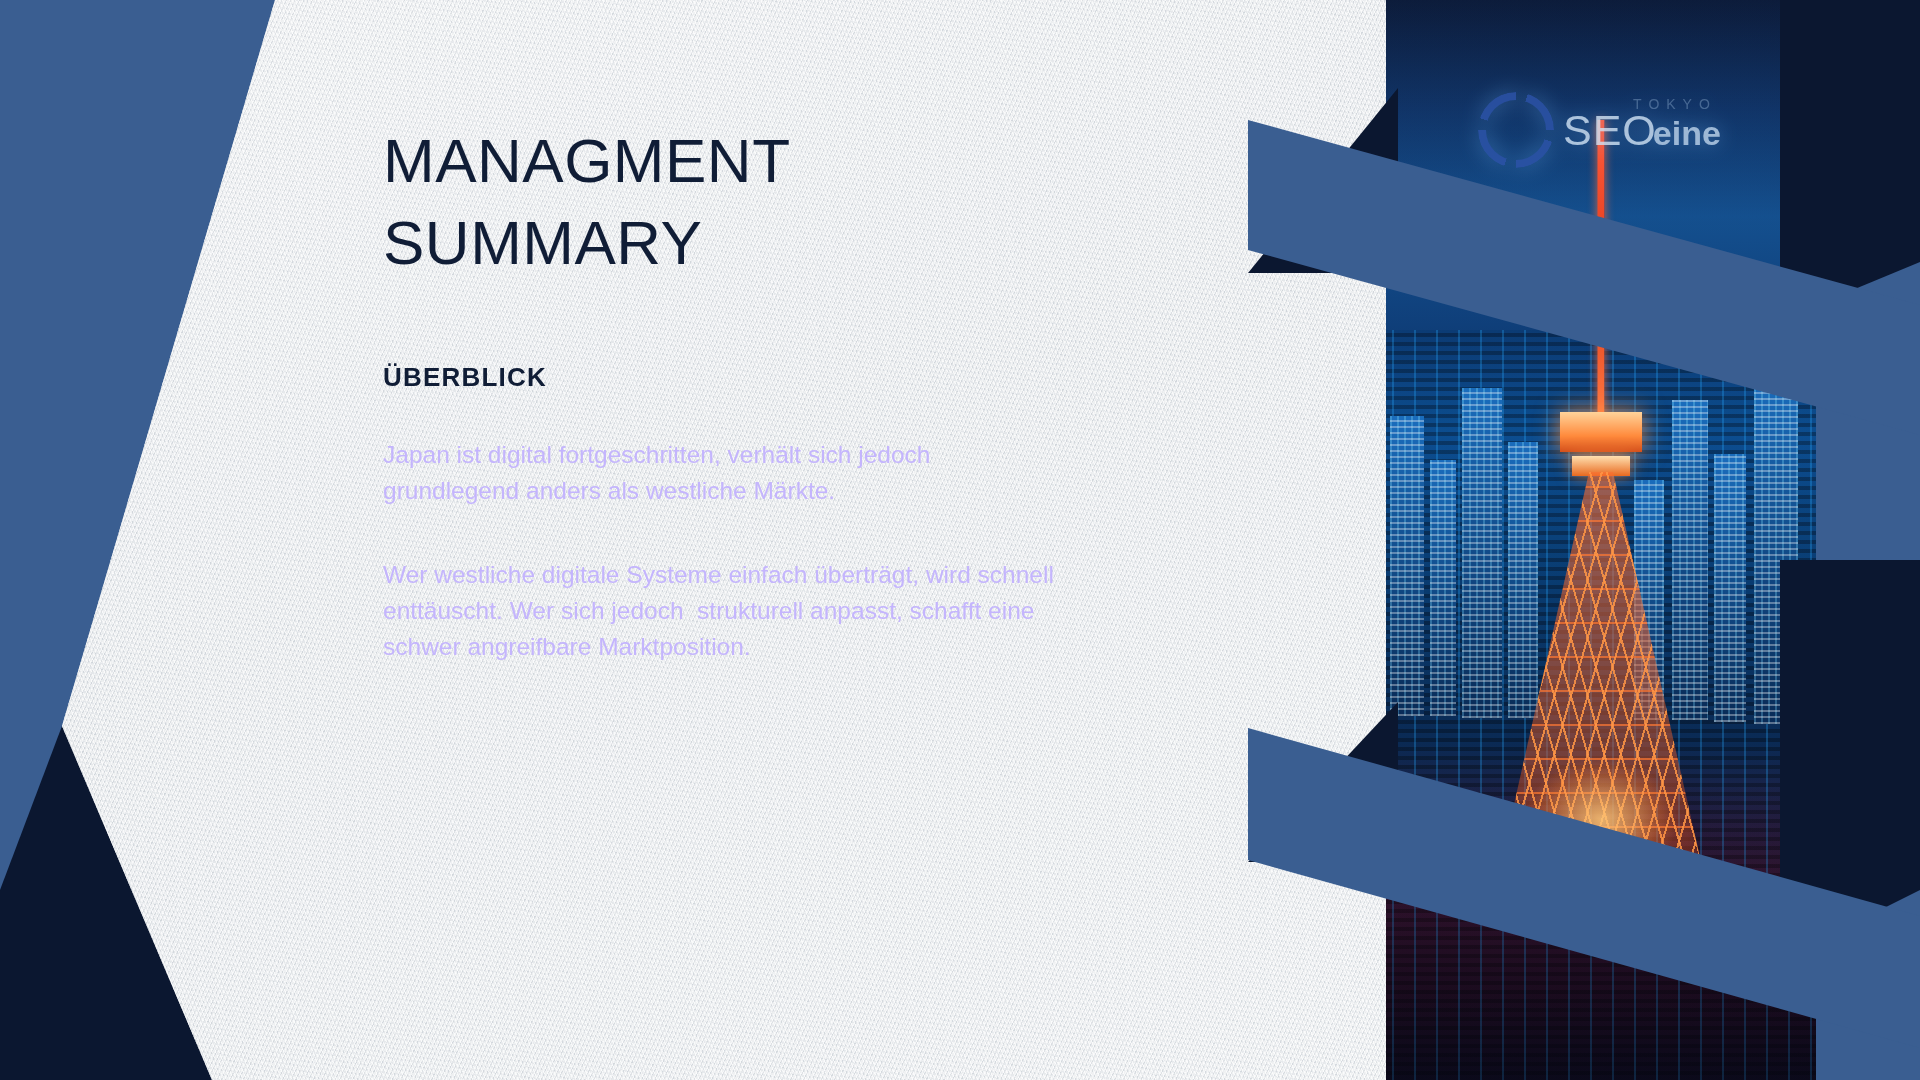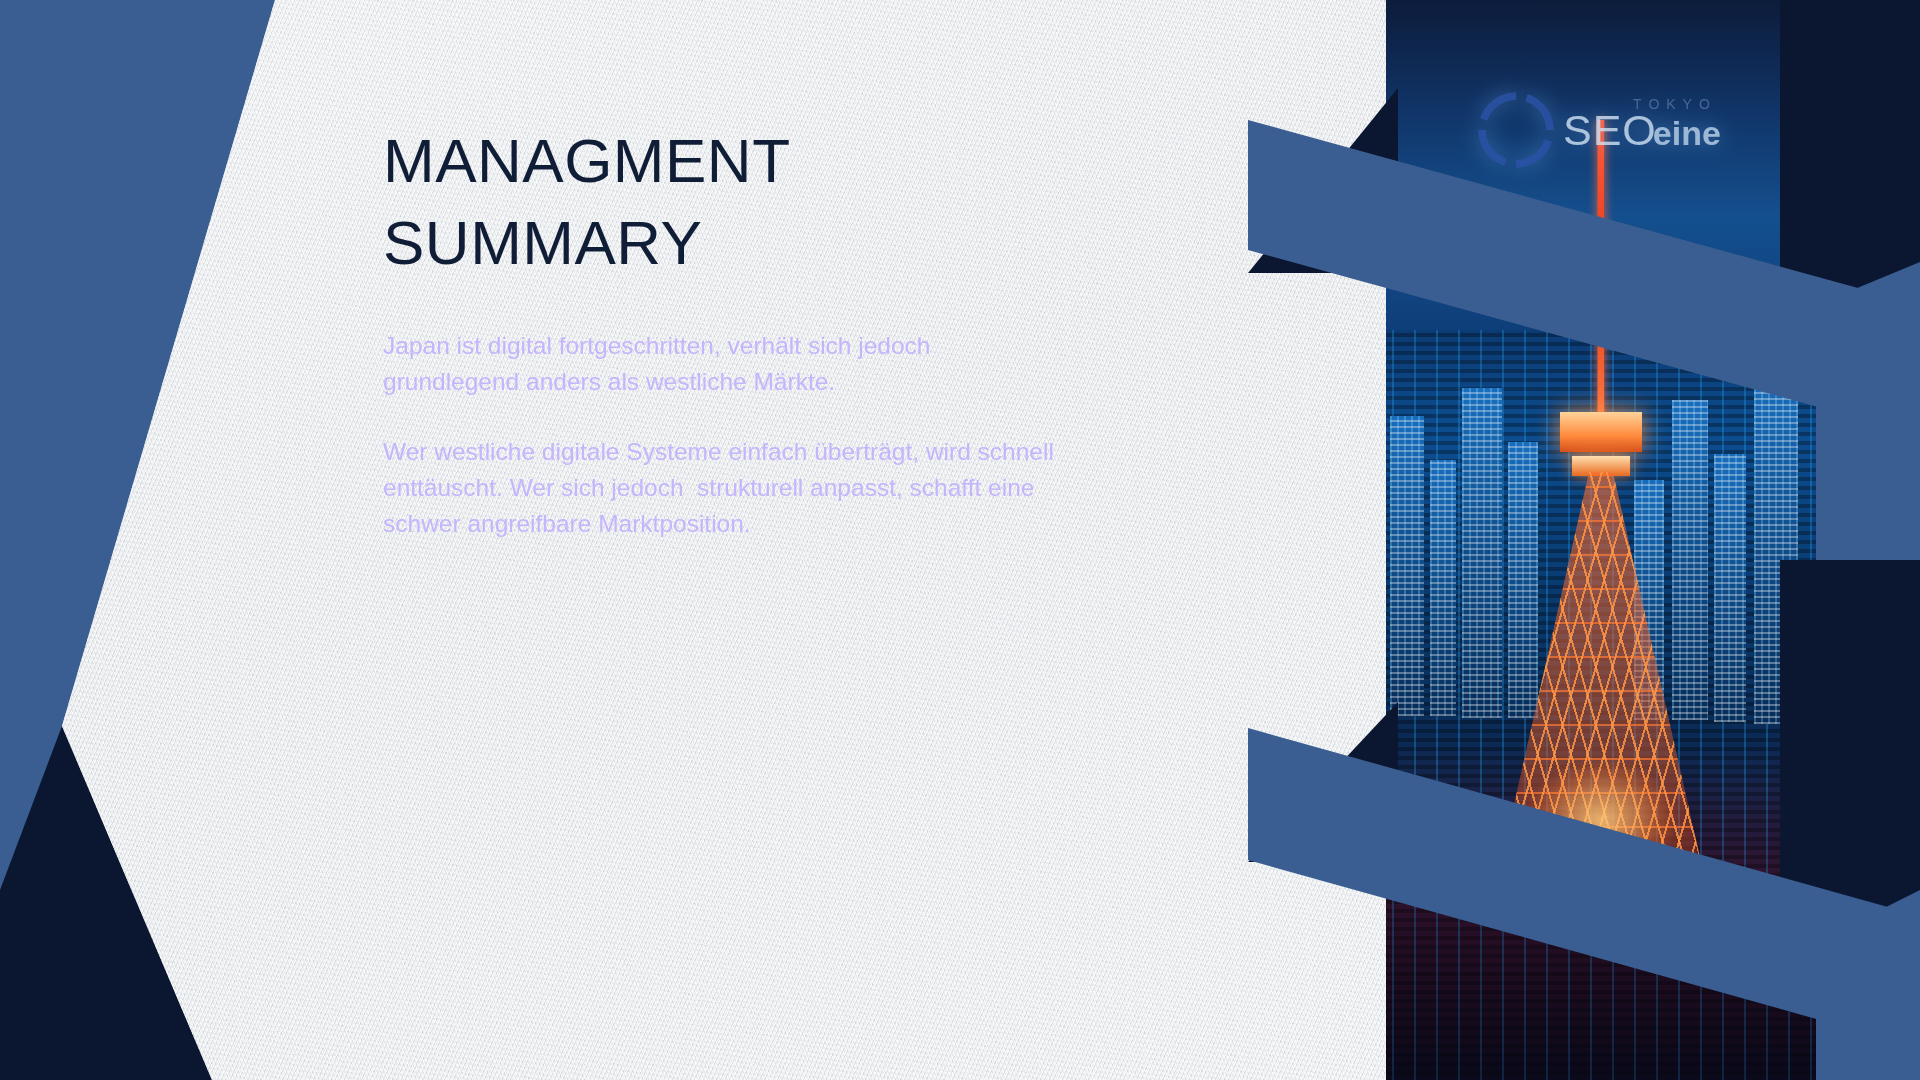--- a/index.html
+++ b/index.html
@@ -163,21 +163,21 @@
     font-size:62px;line-height:1.32;font-weight:300;letter-spacing:.5px;
     color:#101D36;white-space:pre-line;
   }
   .kicker{
     margin:78px 0 0 0;font-size:26px;font-weight:700;letter-spacing:1.2px;color:#101D36;
   }
   .para{
     margin:44px 0 0 0;font-size:24.5px;line-height:1.47;font-weight:400;color:#c4b5fd;
     white-space:pre-wrap;max-width:660px;
   }
-  .para.second{margin-top:34px;max-width:680px;}
+  .para.second{margin-top:48px;max-width:680px;}
 </style>
 </head>
 <body>
 
 <div class="slide">
 
   <div class="left-blue"></div>
   <div class="left-navy-tri"></div>
 
   <div class="paper"></div>
@@ -217,17 +217,18 @@
       <span class="logo-tokyo">TOKYO</span>
     </span>
   </div>
 
   <div class="ribbon ribbon-top"></div>
   <div class="ribbon ribbon-bot"></div>
 
   <div class="content">
     <h1 class="title">MANAGMENT
 SUMMARY</h1>
+    <h2 class="kicker">ÜBERBLICK</h2>
     <p class="para">Japan ist digital fortgeschritten, verhält sich jedoch grundlegend anders als westliche Märkte.</p>
     <p class="para second">Wer westliche digitale Systeme einfach überträgt, wird schnell enttäuscht. Wer sich jedoch  strukturell anpasst, schafft eine schwer angreifbare Marktposition.</p>
   </div>
 
 </div>
 
 </body></html>

